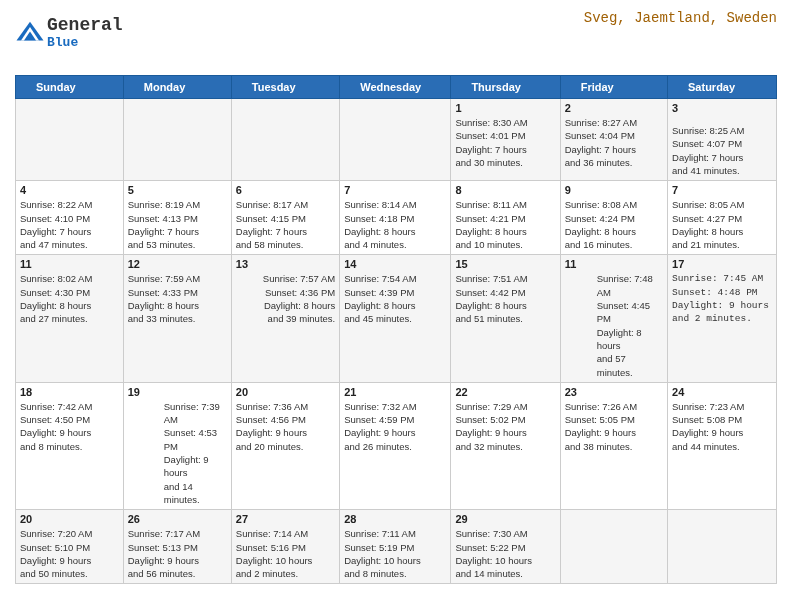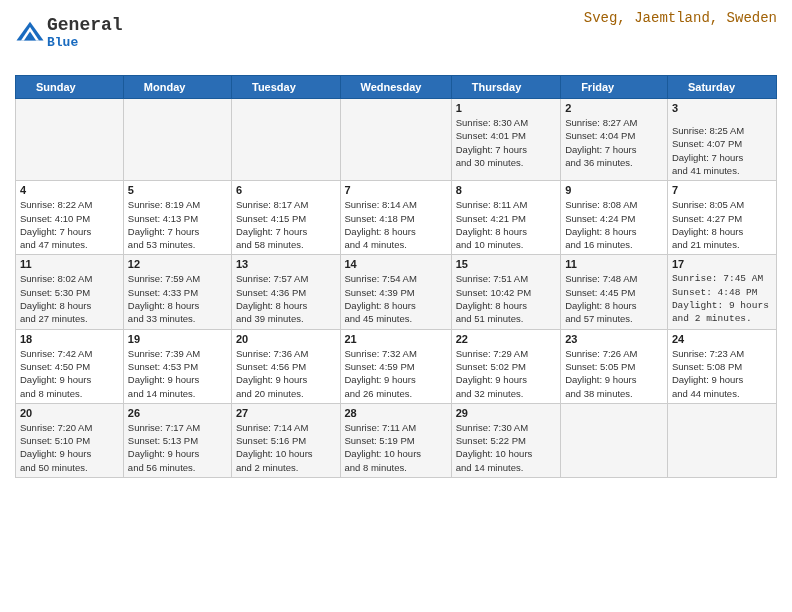--- a/index.html
+++ b/index.html
@@ -205,55 +205,55 @@
           <div class="day-info" style="white-space: pre-line;">Sunrise: 8:05 AM
 Sunset: 4:27 PM
 Daylight: 8 hours
 and 21 minutes.</div>
         </td>
       </tr>
       <tr>
         <td>
           <div class="day-number">11</div>
           <div class="day-info" style="white-space: pre-line;">Sunrise: 8:02 AM
-Sunset: 5:30 PM
+Sunset: 4:30 PM
 Daylight: 8 hours
 and 27 minutes.</div>
         </td>
         <td>
           <div class="day-number">12</div>
           <div class="day-info" style="white-space: pre-line;">Sunrise: 7:59 AM
 Sunset: 4:33 PM
 Daylight: 8 hours
 and 33 minutes.</div>
         </td>
         <td>
           <div class="day-number">13</div>
-          <div class="day-info" style="white-space: pre-line;">Sunrise: 7:57 AM
+          <div class="day-info" style="white-space: pre-line; text-align: right;">Sunrise: 7:57 AM
 Sunset: 4:36 PM
 Daylight: 8 hours
 and 39 minutes.</div>
         </td>
         <td>
           <div class="day-number">14</div>
           <div class="day-info" style="white-space: pre-line;">Sunrise: 7:54 AM
 Sunset: 4:39 PM
 Daylight: 8 hours
 and 45 minutes.</div>
         </td>
         <td>
           <div class="day-number">15</div>
           <div class="day-info" style="white-space: pre-line;">Sunrise: 7:51 AM
-Sunset: 10:42 PM
+Sunset: 4:42 PM
 Daylight: 8 hours
 and 51 minutes.</div>
         </td>
         <td>
           <div class="day-number">11</div>
-          <div class="day-info" style="white-space: pre-line;">Sunrise: 7:48 AM
+          <div class="day-info" style="white-space: pre-line; margin-left: 32px;">Sunrise: 7:48 AM
 Sunset: 4:45 PM
 Daylight: 8 hours
 and 57 minutes.</div>
         </td>
         <td>
           <div class="day-number">17</div>
           <div class="day-info" style="white-space: pre-line; font-family: Liberation Mono, monospace;">Sunrise: 7:45 AM
 Sunset: 4:48 PM
 Daylight: 9 hours
 and 2 minutes.</div>
@@ -262,21 +262,21 @@
       <tr>
         <td>
           <div class="day-number">18</div>
           <div class="day-info" style="white-space: pre-line;">Sunrise: 7:42 AM
 Sunset: 4:50 PM
 Daylight: 9 hours
 and 8 minutes.</div>
         </td>
         <td>
           <div class="day-number">19</div>
-          <div class="day-info" style="white-space: pre-line;">Sunrise: 7:39 AM
+          <div class="day-info" style="white-space: pre-line; margin-left: 36px;">Sunrise: 7:39 AM
 Sunset: 4:53 PM
 Daylight: 9 hours
 and 14 minutes.</div>
         </td>
         <td>
           <div class="day-number">20</div>
           <div class="day-info" style="white-space: pre-line;">Sunrise: 7:36 AM
 Sunset: 4:56 PM
 Daylight: 9 hours
 and 20 minutes.</div>

